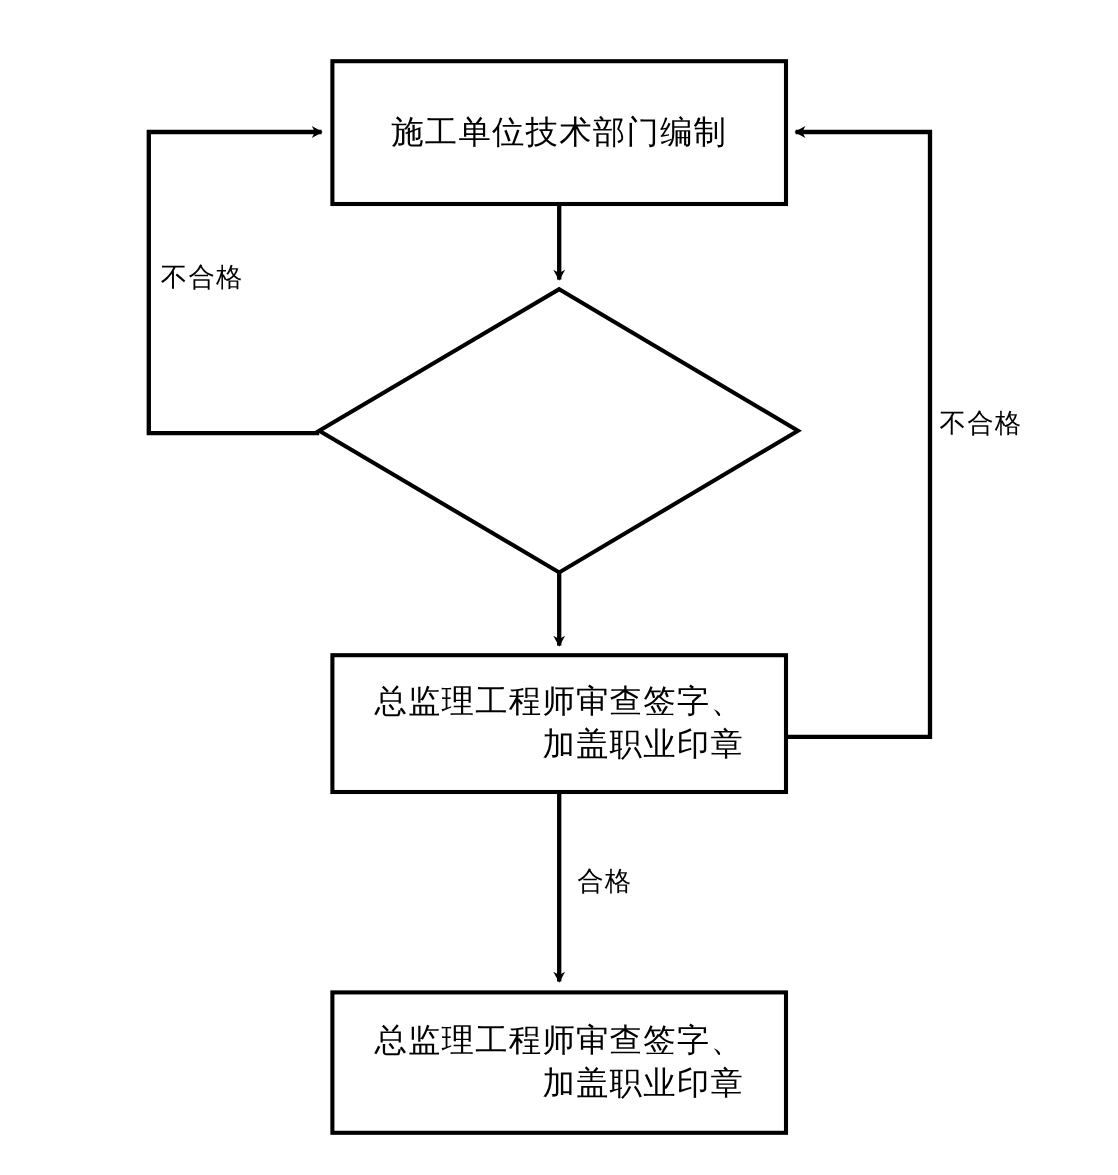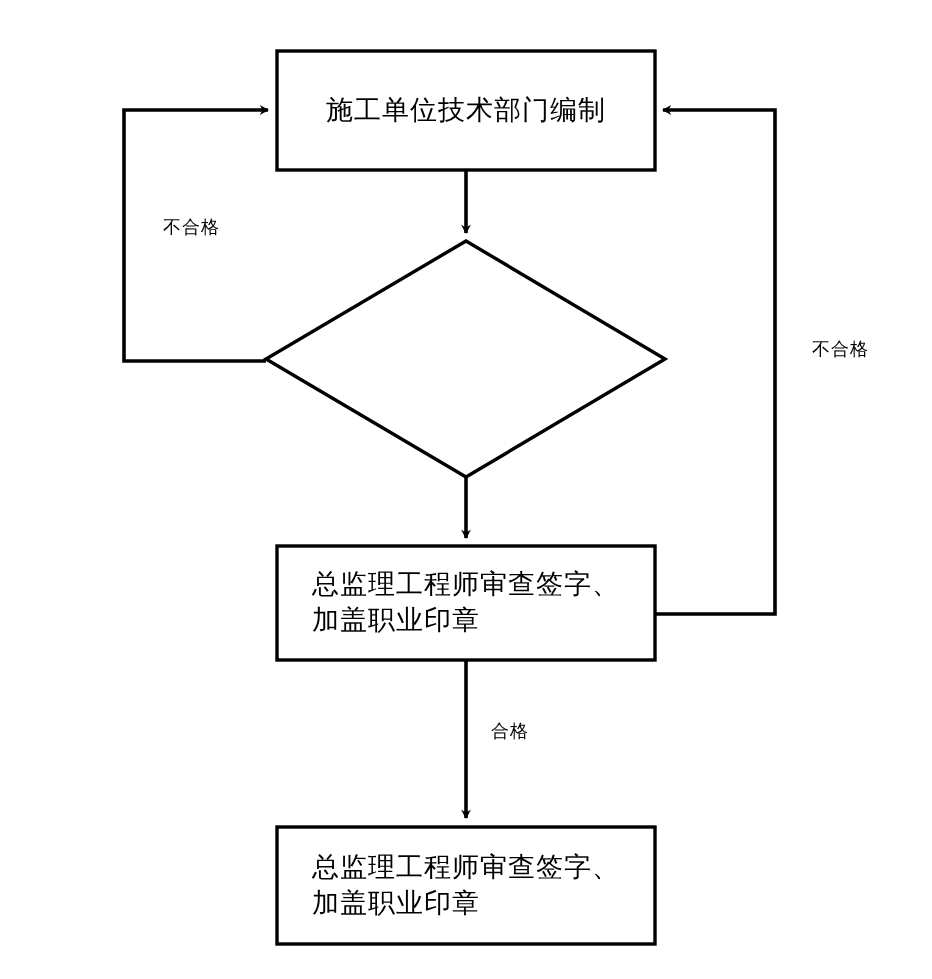--- a/index.html
+++ b/index.html
@@ -22,46 +22,45 @@
     left: 0;
     top: 0;
     width: 932px;
     height: 979px;
   }
   .node-label {
     position: absolute;
     display: flex;
     align-items: center;
     justify-content: center;
-    text-align: left;
+    text-align: right;
     color: #000000;
     font-family: "Liberation Serif", "DejaVu Serif", serif;
     font-size: 27px;
     line-height: 1.32;
     letter-spacing: 1px;
     white-space: pre-line;
     pointer-events: none;
   }
   .edge-label {
     position: absolute;
     color: #000000;
-    font-family: Liberation Mono, monospace;
-    font-size: 18px;
+    font-family: Liberation Serif, serif;
+    font-size: 22px;
     line-height: 1.2;
     letter-spacing: 1px;
     white-space: nowrap;
-    margin-left: 29px;
   }
   .box-1 { left: 276px; top: 50px;  width: 380px; height: 121px; }
   .box-3 { left: 276px; top: 545px; width: 380px; height: 116px; }
   .box-4 { left: 276px; top: 826px; width: 380px; height: 119px; }
   .diamond-label { left: 300px; top: 260px; width: 320px; height: 220px; }
   .label-left   { left: 134px; top: 218px; }
   .label-right   { left: 783px; top: 340px; }
-  .label-middle  { left: 462px; top: 722px; }
+  .label-middle  { left: 481px; top: 722px; }
 </style>
 </head>
 <body>
 
 <div id="flowchart-canvas">
 
   <svg id="flow-svg" viewBox="0 0 932 979">
     <defs>
       <marker id="arrow-head" markerWidth="11" markerHeight="11" refX="8.6" refY="5.5" orient="auto" markerUnits="userSpaceOnUse">
         <path d="M 0.4,0.6 L 9.6,5.5 L 0.4,10.4 L 3.1,5.5 Z" fill="#000000"></path>

